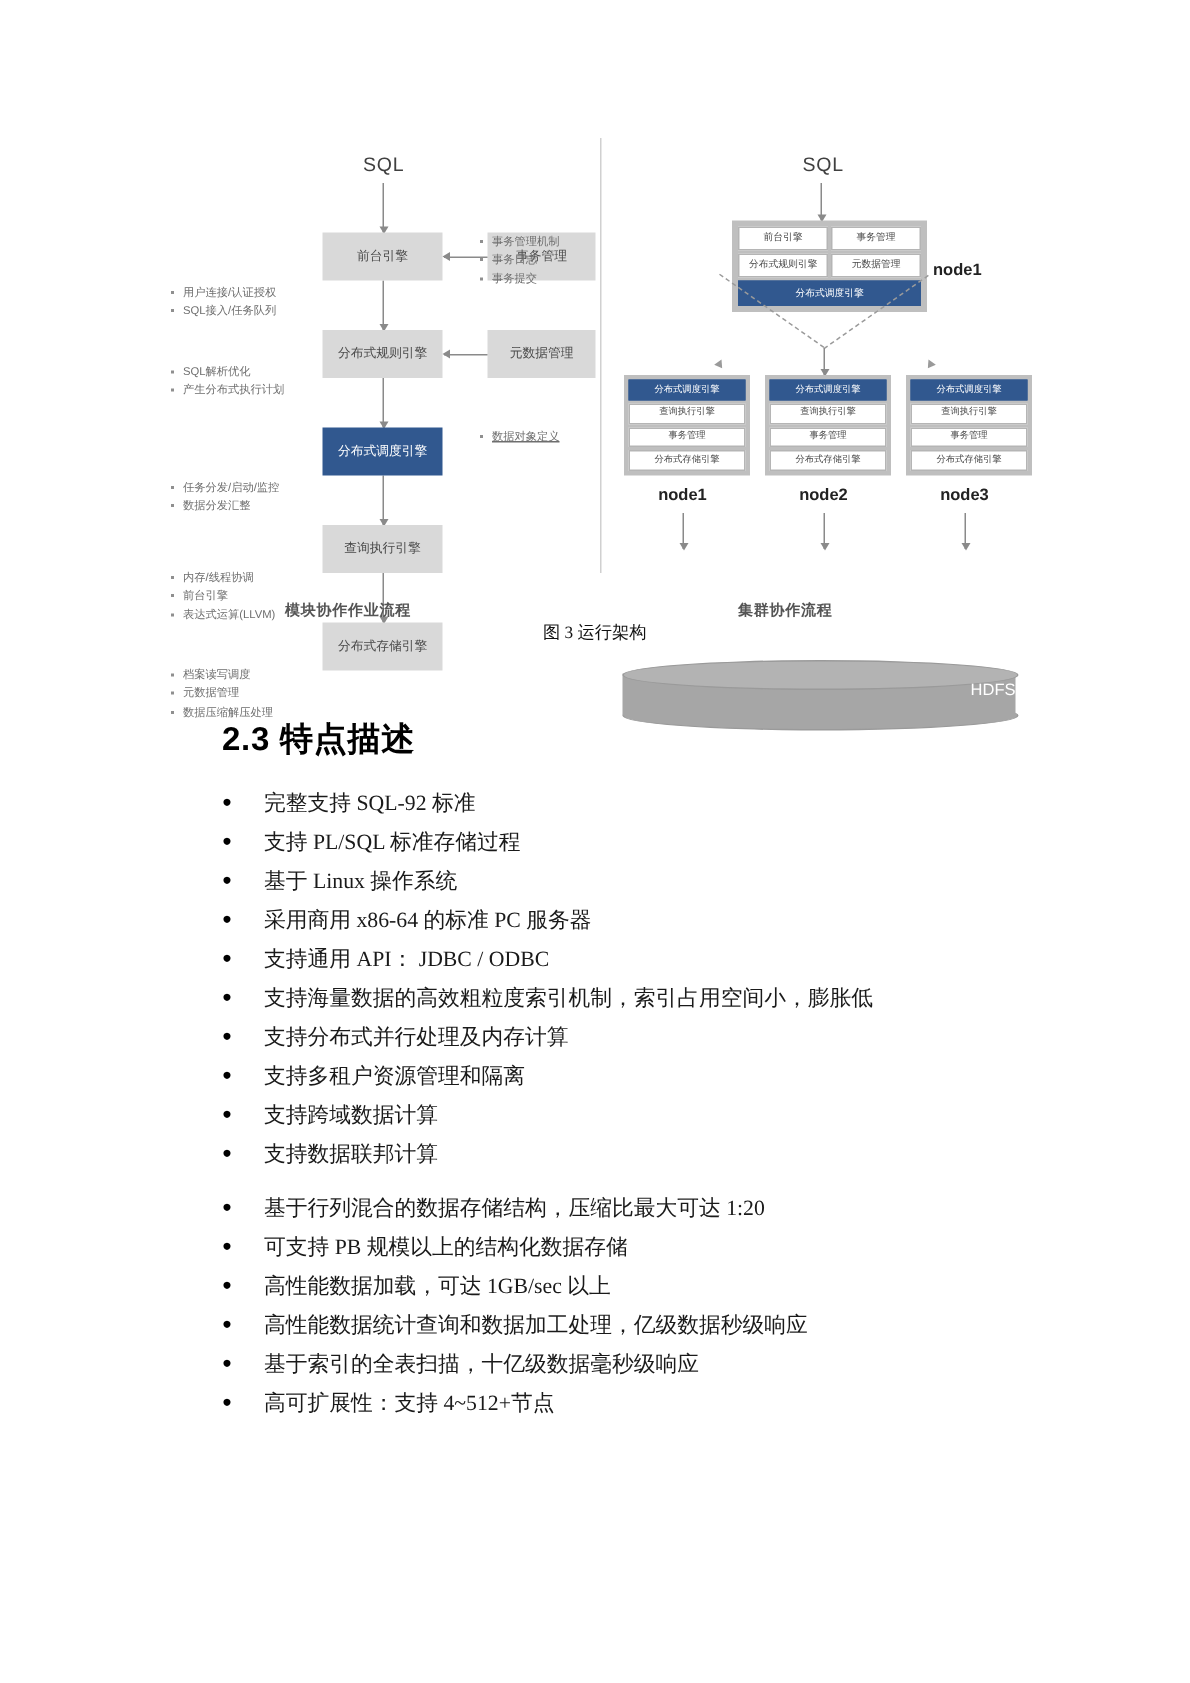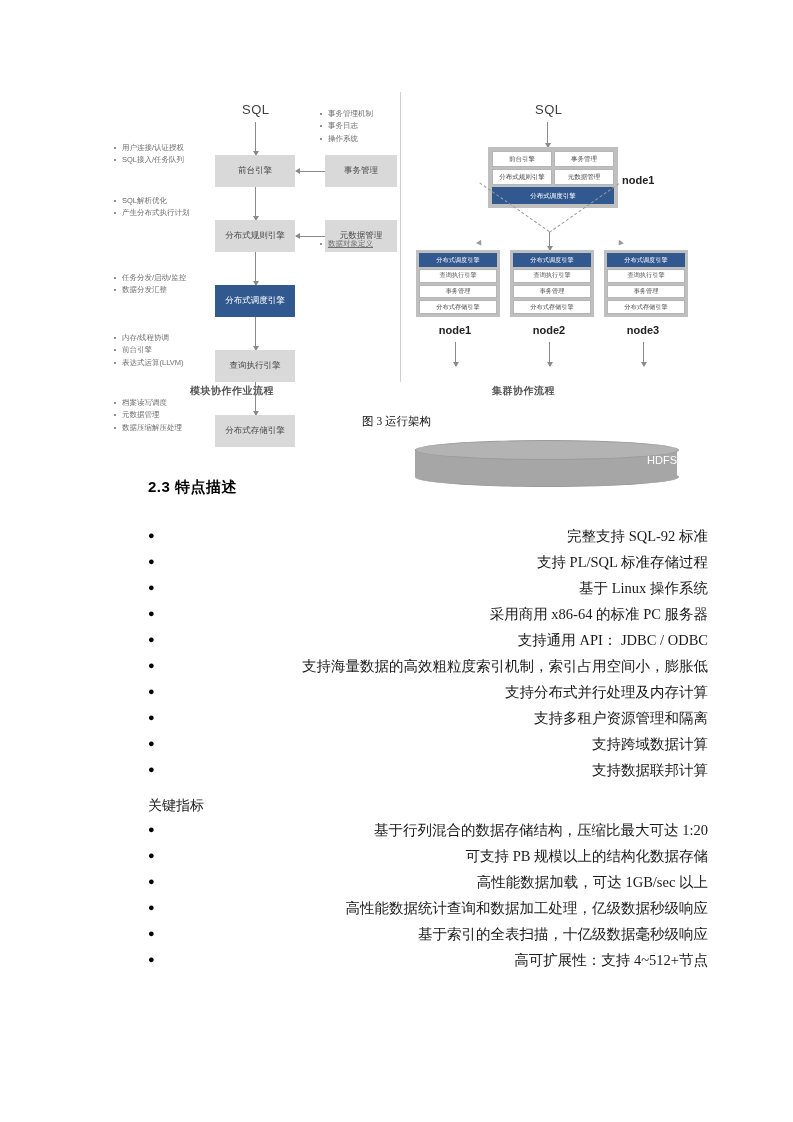--- a/index.html
+++ b/index.html
@@ -27,27 +27,27 @@
     border-top:3px solid transparent;border-bottom:3px solid transparent;
     border-right:5px solid #8a8a8a;}
 
   .mbox{position:absolute;background:#d9d9d9;display:flex;align-items:center;
     justify-content:center;text-align:center;line-height:1.15;
     font-family:"Liberation Sans","DejaVu Sans",sans-serif;
     font-size:8.5px;color:#4a4a4a;}
   .mbox.blue{background:#31588f;color:#fff;}
 
   .annot{position:absolute;font-family:"Liberation Sans","DejaVu Sans",sans-serif;
-    font-size:7.5px;color:#6e6e6e;line-height:1.65;white-space:nowrap;}
+    font-size:7.5px;color:#6e6e6e;line-height:1.65;white-space:nowrap;margin-top:47px;}
   .annot div{position:relative;padding-left:8px;}
   .annot div:before{content:"";position:absolute;left:0;top:5px;width:2px;height:2px;
     background:#8f8f8f;}
 
   .caption-b{position:absolute;font-family:"Liberation Sans","DejaVu Sans",sans-serif;
-    font-size:10px;font-weight:bold;color:#555;letter-spacing:.5px;}
+    font-size:10px;font-weight:bold;color:#555;letter-spacing:.5px;margin-top:16px;}
 
   
   .rightdia{position:absolute;left:300px;top:0;width:280px;height:320px;}
   .nodepanel{position:absolute;background:#bfbfbf;padding:4px;}
   .ngrid{display:grid;grid-template-columns:1fr 1fr;gap:2px;}
   .ncell{background:#fff;border:1px solid #b5b5b5;
     font-family:"Liberation Sans","DejaVu Sans",sans-serif;
     font-size:6.5px;color:#4a4a4a;text-align:center;line-height:1.2;
     display:flex;align-items:center;justify-content:center;padding:3px 1px;}
   .ncell.span2{grid-column:1/3;background:#31588f;color:#fff;border-color:#31588f;padding:4px 1px;}
@@ -76,27 +76,27 @@
     background:#a6a6a6;border:1px solid #9a9a9a;}
   .cyl-txt{position:absolute;left:0;top:14px;width:262px;text-align:right;
     font-family:"Liberation Sans","DejaVu Sans",sans-serif;font-size:11px;color:#fff;}
 
   .figcap{position:absolute;left:0;top:414px;width:793px;text-align:center;
     font-family:"Liberation Serif","DejaVu Serif",serif;font-size:11.5px;color:#111;}
 
   
   .h2{position:absolute;left:148px;top:478px;
     font-family:"Liberation Sans","DejaVu Sans",sans-serif;
-    font-size:15px;font-weight:bold;color:#000;letter-spacing:.5px;}
+    font-size:22px;font-weight:bold;color:#000;letter-spacing:.5px;}
 
   .list{position:absolute;left:148px;width:560px;}
   .li{display:flex;align-items:flex-start;margin-bottom:7.5px;
     font-size:14.5px;line-height:1.28;color:#1a1a1a;}
   .bullet{width:28px;flex:0 0 28px;font-size:11px;line-height:1.55;color:#000;}
-  .litext{flex:1;text-align:right;}
+  .litext{flex:1;}
   .plain{font-size:14px;color:#1a1a1a;margin-bottom:6px;padding-left:0;}
 </style>
 </head>
 <body>
 
 <div class="page">
 
   <div class="figure">
     <div class="fig-divider"></div>
 
@@ -140,21 +140,21 @@
       </div>
       <div class="annot" style="left:4px;top:305px;">
         <div>档案读写调度</div>
         <div>元数据管理</div>
         <div>数据压缩解压处理</div>
       </div>
 
       <div class="annot" style="left:210px;top:16px;">
         <div>事务管理机制</div>
         <div>事务日志</div>
-        <div>操作系统</div>
+        <div>事务提交</div>
       </div>
       <div class="annot" style="left:210px;top:146px;text-decoration:underline;">
         <div>数据对象定义</div>
       </div>
 
       <div class="caption-b" style="left:80px;top:292px;">模块协作作业流程</div>
     </div>
 
     <div class="rightdia">
       <div class="sqltop" style="left:125px;top:10px;">SQL</div>
@@ -257,21 +257,20 @@
       <span class="bullet">●</span>
       <span class="litext">支持跨域数据计算</span>
     </div>
     <div class="li">
       <span class="bullet">●</span>
       <span class="litext">支持数据联邦计算</span>
     </div>
   </div>
 
   <div class="list" style="top:797px;">
-    <div class="plain">关键指标</div>
     <div class="li">
       <span class="bullet">●</span>
       <span class="litext">基于行列混合的数据存储结构，压缩比最大可达 1:20</span>
     </div>
     <div class="li">
       <span class="bullet">●</span>
       <span class="litext">可支持 PB 规模以上的结构化数据存储</span>
     </div>
     <div class="li">
       <span class="bullet">●</span>

